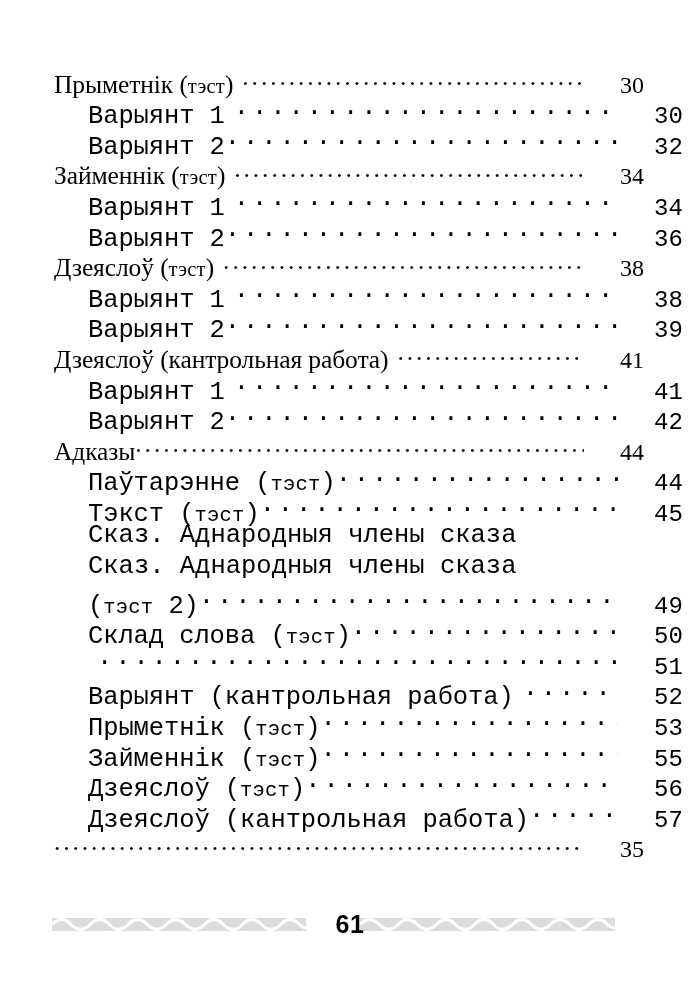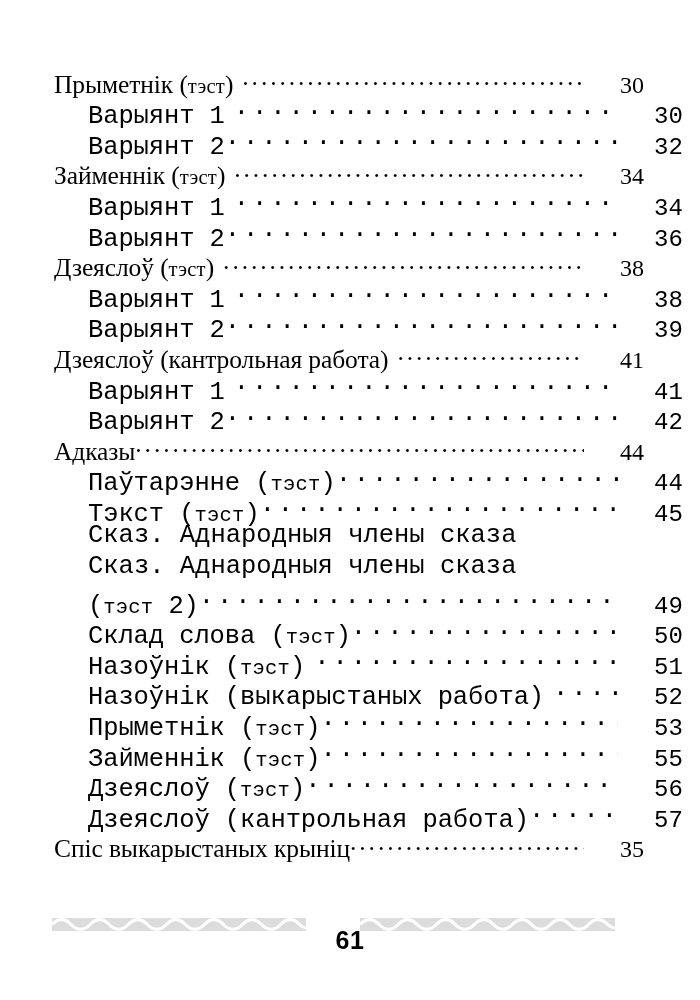--- a/index.html
+++ b/index.html
@@ -135,21 +135,20 @@
     position: absolute;
     left: 0;
     top: 0;
     width: 700px;
     text-align: center;
     font-family: "Liberation Sans", "DejaVu Sans", sans-serif;
     font-weight: bold;
     font-size: 25px;
     line-height: 32px;
     letter-spacing: 0.5px;
-    margin-top: 16px;
   }
 </style>
 </head>
 <body>
 
 <div id="toc-page">
 
   <div class="toc-list" id="toc-list">
       <div class="toc-entry lvl1">
         <div class="toc-line gap">
@@ -273,28 +272,27 @@
       </div>
       <div class="toc-entry lvl2">
         <div class="toc-line">
           <span class="title">Склад слова (<span class="sc">тэст</span>)</span>
           <span class="leader"></span>
           <span class="page-num">50</span>
         </div>
       </div>
       <div class="toc-entry lvl2">
         <div class="toc-line gap">
-          <span class="title">Назоўнік (<span class="sc">тэст</span>)</span>
           <span class="leader"></span>
           <span class="page-num">51</span>
         </div>
       </div>
       <div class="toc-entry lvl2">
         <div class="toc-line gap">
-          <span class="title">Назоўнік (выкарыстаных работа)</span>
+          <span class="title">Варыянт (кантрольная работа)</span>
           <span class="leader"></span>
           <span class="page-num">52</span>
         </div>
       </div>
       <div class="toc-entry lvl2">
         <div class="toc-line">
           <span class="title">Прыметнік (<span class="sc">тэст</span>)</span>
           <span class="leader"></span>
           <span class="page-num">53</span>
         </div>
@@ -315,21 +313,20 @@
       </div>
       <div class="toc-entry lvl2">
         <div class="toc-line">
           <span class="title">Дзеяслоў (кантрольная работа)</span>
           <span class="leader"></span>
           <span class="page-num">57</span>
         </div>
       </div>
       <div class="toc-entry lvl1">
         <div class="toc-line">
-          <span class="title">Спіс выкарыстаных крыніц</span>
           <span class="leader"></span>
           <span class="page-num">35</span>
         </div>
       </div>
     </div>
 
   <div id="footer">
     <div class="wave-band wave-left">
       <svg viewBox="0 0 254 13" preserveAspectRatio="none" aria-hidden="true">
         <rect x="0" y="0" width="254" height="13" fill="#dcdcdc"></rect>

